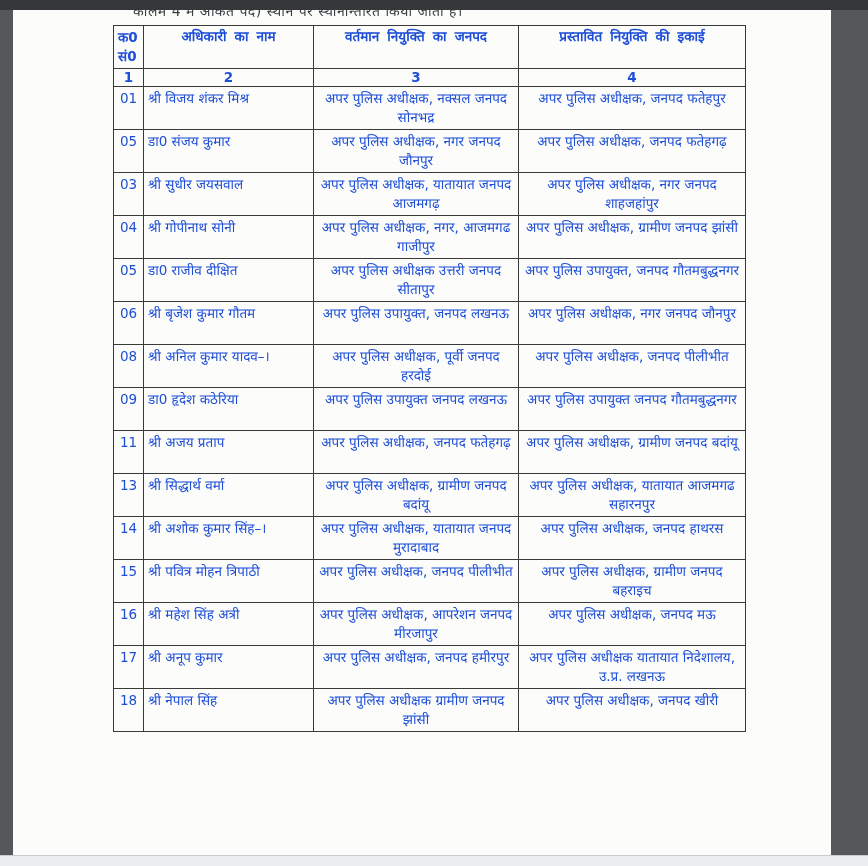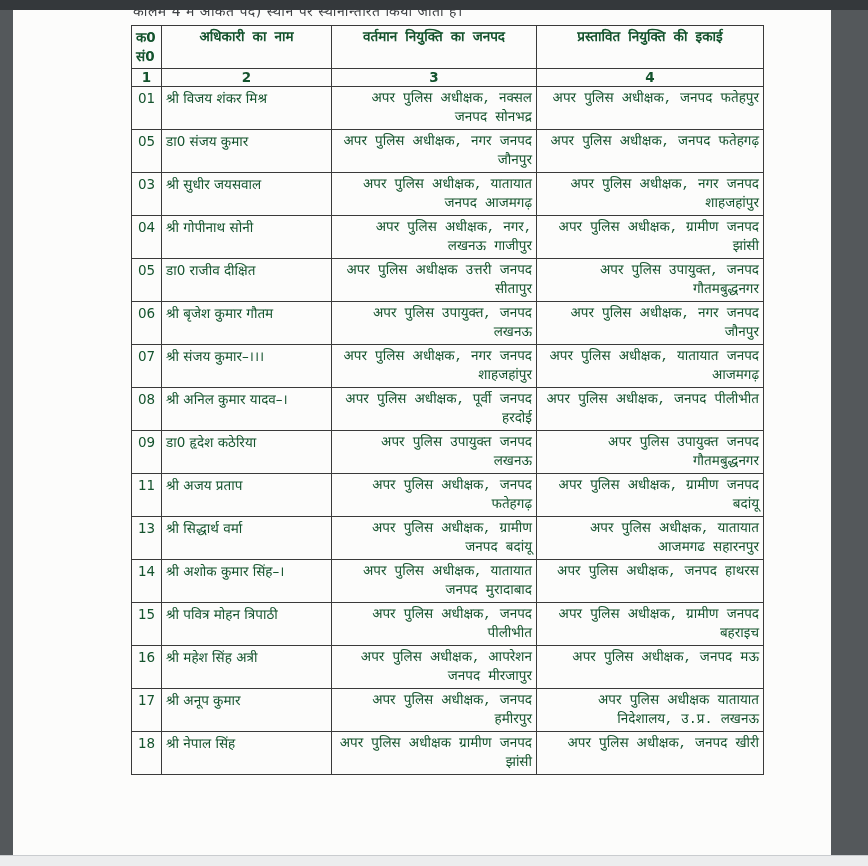--- a/index.html
+++ b/index.html
@@ -48,22 +48,21 @@
     letter-spacing: 0.5px;
     white-space: nowrap;
   }
   table.doc-table {
     position: absolute;
     left: 100px;
     top: 15px;
     width: 632px;
     border-collapse: collapse;
     table-layout: fixed;
-    color: #14532d;
-    margin-left: 18px;
+    color: #1d4ed8;
   }
   table.doc-table th, table.doc-table td {
     border: 1.6px solid #3a3a3a;
     vertical-align: top;
     padding: 2px 4px;
     line-height: 19px;
     font-size: 13.5px;
     overflow: hidden;
   }
   th.h-col1 {
@@ -88,23 +87,22 @@
   td.c-sno {
     text-align: center;
     padding-top: 3px;
   }
   td.c-name {
     text-align: left;
     padding-left: 7px;
     padding-top: 3px;
   }
   td.c-current, td.c-proposed {
-    text-align: right;
+    text-align: center;
     padding-top: 3px;
-    font-family: Liberation Mono, monospace;
   }
   tr.data-row td {
     height: 38px;
   }
 </style>
 </head>
 <body>
 
 <div class="viewport">
   <div class="top-bar"></div>
@@ -155,44 +153,38 @@
           <tr class="data-row">
             <td class="c-sno">03</td>
             <td class="c-name">श्री सुधीर जयसवाल</td>
             <td class="c-current">अपर पुलिस अधीक्षक, यातायात जनपद आजमगढ़</td>
             <td class="c-proposed">अपर पुलिस अधीक्षक, नगर जनपद शाहजहांपुर</td>
           </tr>
 
           <tr class="data-row">
             <td class="c-sno">04</td>
             <td class="c-name">श्री गोपीनाथ सोनी</td>
-            <td class="c-current">अपर पुलिस अधीक्षक, नगर, लखनऊ गाजीपुर</td>
+            <td class="c-current">अपर पुलिस अधीक्षक, नगर, आजमगढ गाजीपुर</td>
             <td class="c-proposed">अपर पुलिस अधीक्षक, ग्रामीण जनपद झांसी</td>
           </tr>
 
           <tr class="data-row">
             <td class="c-sno">05</td>
             <td class="c-name">डा0 राजीव दीक्षित</td>
             <td class="c-current">अपर पुलिस अधीक्षक उत्तरी जनपद सीतापुर</td>
             <td class="c-proposed">अपर पुलिस उपायुक्त, जनपद गौतमबुद्धनगर</td>
           </tr>
 
           <tr class="data-row">
             <td class="c-sno">06</td>
             <td class="c-name">श्री बृजेश कुमार गौतम</td>
             <td class="c-current">अपर पुलिस उपायुक्त, जनपद लखनऊ</td>
             <td class="c-proposed">अपर पुलिस अधीक्षक, नगर जनपद जौनपुर</td>
           </tr>
 
-          <tr class="data-row">
-            <td class="c-sno">07</td>
-            <td class="c-name">श्री संजय कुमार–।।।</td>
-            <td class="c-current">अपर पुलिस अधीक्षक, नगर जनपद शाहजहांपुर</td>
-            <td class="c-proposed">अपर पुलिस अधीक्षक, यातायात जनपद आजमगढ़</td>
-          </tr>
 
           <tr class="data-row">
             <td class="c-sno">08</td>
             <td class="c-name">श्री अनिल कुमार यादव–।</td>
             <td class="c-current">अपर पुलिस अधीक्षक, पूर्वी जनपद हरदोई</td>
             <td class="c-proposed">अपर पुलिस अधीक्षक, जनपद पीलीभीत</td>
           </tr>
 
           <tr class="data-row">
             <td class="c-sno">09</td>

